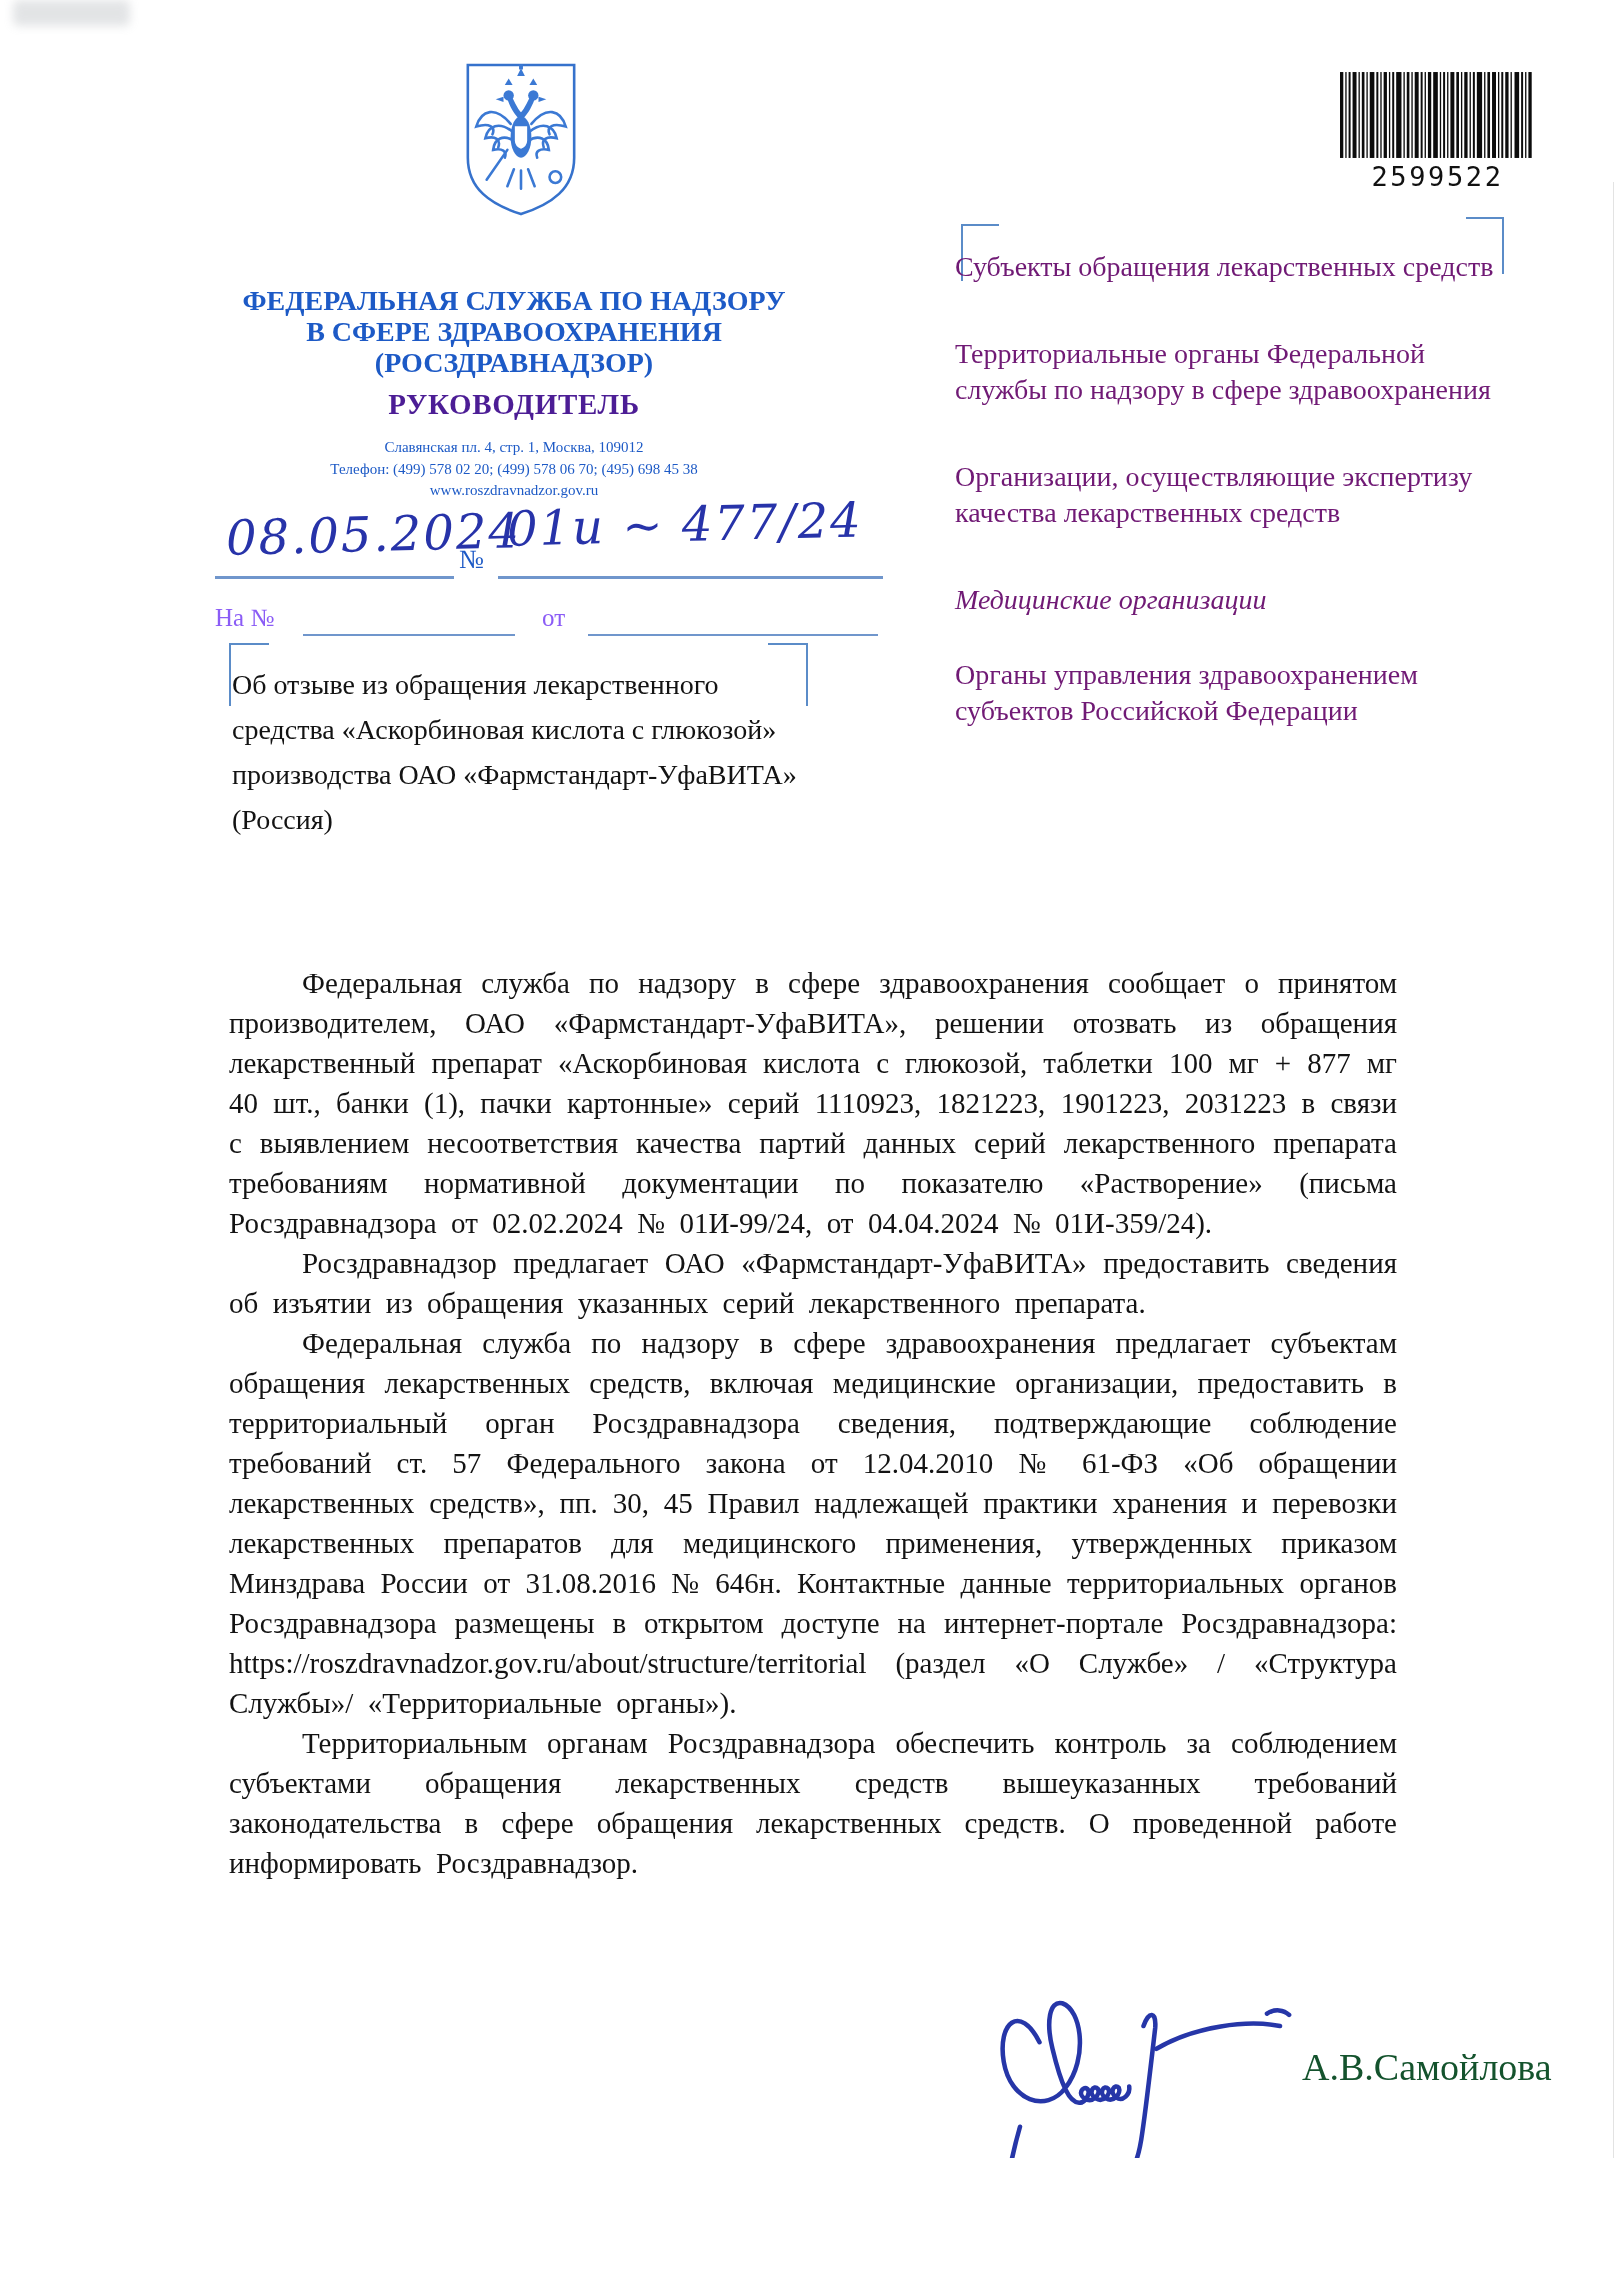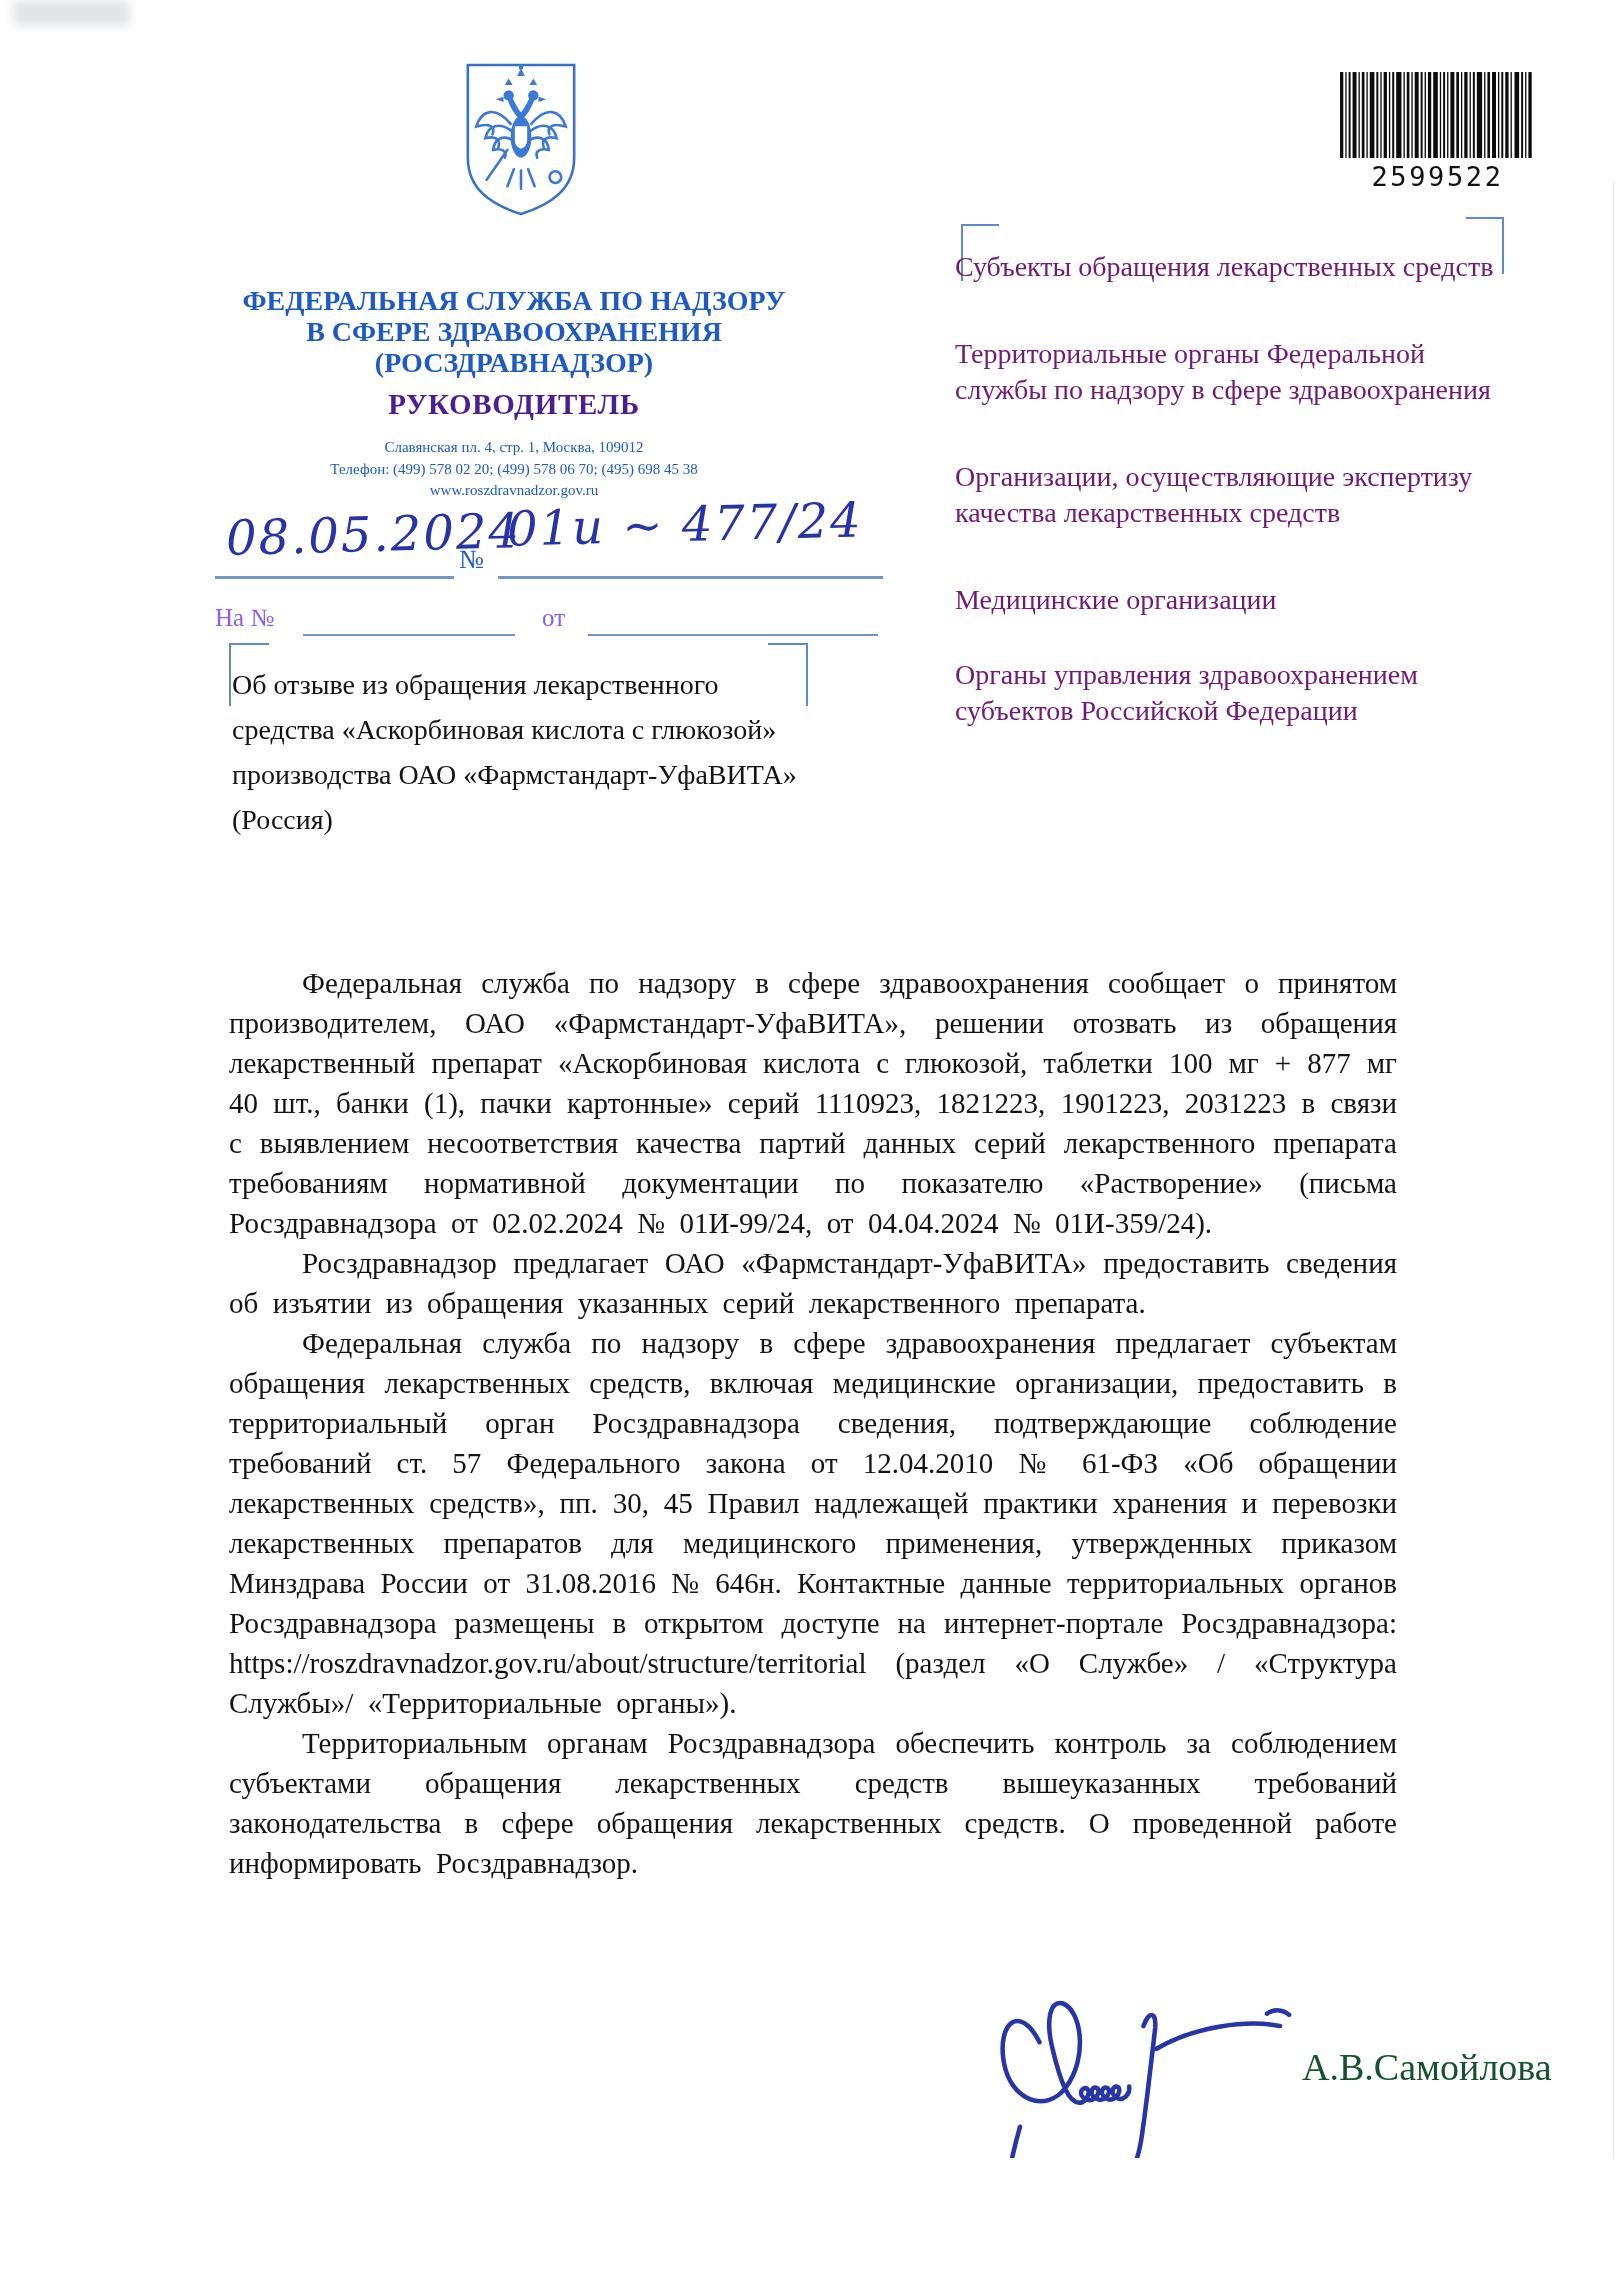--- a/index.html
+++ b/index.html
@@ -39,21 +39,21 @@
   .c-tl{border-left-width:2px;border-top-width:2px;}
   .c-tr{border-right-width:2px;border-top-width:2px;}
   .subj-l{left:229px;top:643px;width:38px;height:61px;}
   .subj-r{left:768px;top:643px;width:38px;height:61px;}
   .addr-l{left:961px;top:224px;width:36px;height:55px;}
   .addr-r{left:1466px;top:217px;width:36px;height:55px;}
   
   .subject{left:232px;top:662px;width:595px;font-size:28px;line-height:45px;color:#131313;}
   .recipients{left:955px;top:249px;width:554px;text-align:left;font-size:28px;line-height:36px;color:#701a75;}
   .recipient{margin-bottom:51px;}
-  .recipient.m4{margin-bottom:39px;}
+  .recipient.m4{margin-bottom:39px;font-style:italic;}
   
   .body-text{left:229px;top:963px;width:1168px;font-size:29px;line-height:40px;text-align:justify;color:#131313;word-spacing:7.2px;}
   .body-text p{margin:0;text-indent:73px;}
   
   .sig-name{left:1302px;top:2045px;font-size:38px;color:#14532d;}
   .footer{left:255px;top:2224px;font-size:21.5px;color:#737373;}
   .footer span{margin-right:22px;}
   
   .barcode-box{left:1340px;top:72px;width:195px;text-align:center;}
   .barcode-digits{font-family:"DejaVu Sans Mono", monospace;font-size:27px;letter-spacing:2.6px;color:#111;margin-top:1.3px;}

